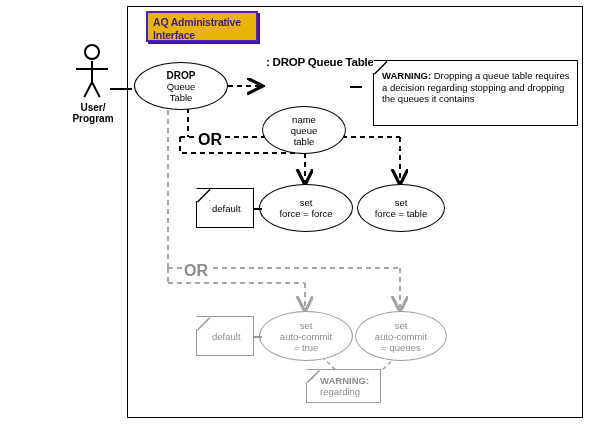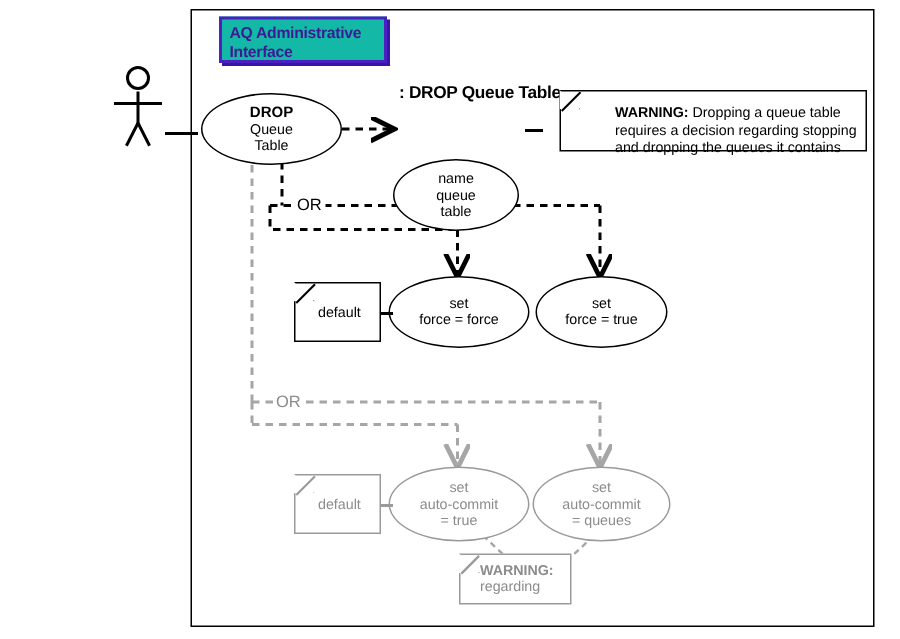--- a/index.html
+++ b/index.html
@@ -16,56 +16,57 @@
   .actor-leg.l{left:29px;transform-origin:top center;transform:rotate(27deg);}
   .actor-leg.r{left:29px;transform-origin:top center;transform:rotate(-27deg);}
   .actor-label{position:absolute;left:-6px;top:58px;width:74px;text-align:center;
                font-size:10px;font-weight:bold;line-height:11px;}
   .actor-link{position:absolute;left:110px;top:88px;width:22px;height:1.5px;background:#000;}
   
   #system-box{left:127px;top:6px;width:456px;height:412px;
               border:1.5px solid #000;box-sizing:border-box;background:transparent;}
   
   #title-badge{left:146px;top:11px;width:112px;height:31px;
-      background:#14b8a6;border:2px solid #4b20c0;box-sizing:border-box;
+      background:#eab308;border:2px solid #4b20c0;box-sizing:border-box;
       box-shadow:2px 2px 0 #3a14a8;}
   #title-badge span{display:block;font-size:10.5px;font-weight:bold;color:#3c1a96;
       line-height:13px;padding:3px 0 0 5px;letter-spacing:-0.2px;}
   #title-text{left:266px;top:18px;font-size:11.5px;font-weight:bold;color:#000;
               letter-spacing:-0.2px;white-space:nowrap;margin-top:38px;}
   
   .ell{border:1.7px solid #000;border-radius:50%;box-sizing:border-box;
        display:flex;align-items:center;justify-content:center;text-align:center;
        font-size:9.5px;line-height:11px;background:#fff;}
   .ell.grey{border-color:#9a9a9a;color:#8c8c8c;}
   .ell b{font-size:10px;}
   
   .note{background:#fff;border:1.5px solid #000;box-sizing:border-box;position:absolute;}
   .note .fold{position:absolute;left:-1px;top:-1px;width:13px;height:13px;
      background:#fff;border-right:1.5px solid #000;border-bottom:0;
      clip-path:polygon(0 0,100% 100%,0 100%);}
   .note .foldline{position:absolute;left:0px;top:0px;width:18px;height:18px;}
   .note.grey{border-color:#9a9a9a;color:#8c8c8c;}
   .note.grey .fold{border-right-color:#9a9a9a;}
   .note-txt{font-size:9.5px;line-height:11.5px;}
-  .or-lbl{position:absolute;font-size:11px;font-weight:normal;color:#000;background:#fff;padding:0 2px;}
+  .or-lbl{position:absolute;font-size:16px;font-weight:bold;color:#000;background:#fff;padding:0 2px;}
   .or-lbl.g{color:#8c8c8c;}
   .tick{position:absolute;height:1.5px;background:#000;}
   .tick.g{background:#9a9a9a;}
   svg.ov{position:absolute;left:0;top:0;width:600px;height:426px;overflow:visible;pointer-events:none;}
 </style>
 </head>
 <body>
 
 <div class="abs" id="actor-group">
   <div class="actor-head"></div>
   <div class="actor-body"></div>
   <div class="actor-arms"></div>
   <div class="actor-leg l"></div>
   <div class="actor-leg r"></div>
+  <div class="actor-label"><span>User/</span><br><span>Program</span></div>
 </div>
 <div class="actor-link"></div>
 
 <div class="abs" id="system-box"></div>
 
 <div class="abs" id="title-badge">
   <span>AQ Administrative Interface</span>
 </div>
 <div class="abs" id="title-text">: DROP Queue Table</div>
 
@@ -123,41 +124,41 @@
 <div class="abs ell" style="left:259px;top:184px;width:94px;height:48px;">
   <div>
     <span>set</span><br>
     <span>force = force</span>
   </div>
 </div>
 
 <div class="abs ell" style="left:357px;top:184px;width:88px;height:48px;">
   <div>
     <span>set</span><br>
-    <span>force = true</span>
+    <span>force = table</span>
   </div>
 </div>
 
 <div class="abs ell grey" style="left:259px;top:311px;width:94px;height:50px;">
   <div>
     <span>set</span><br>
     <span>auto-commit</span><br>
     <span>= true</span>
   </div>
 </div>
 
 <div class="abs ell grey" style="left:355px;top:311px;width:92px;height:50px;">
   <div>
     <span>set</span><br>
     <span>auto-commit</span><br>
     <span>= queues</span>
   </div>
 </div>
 
-<div class="note" style="left:373px;top:60px;width:205px;height:41px;padding-left:28px;">
+<div class="note" style="left:373px;top:60px;width:205px;height:66px;">
   <div class="fold"></div>
   <svg class="foldline" viewBox="0 0 18 18">
     <path d="M0.5,13 L13,0.5" stroke="#000" stroke-width="1.4" fill="none"></path>
   </svg>
   <div class="note-txt" style="padding:9px 5px 0 8px;">
     <b>WARNING:</b><span> Dropping a queue table requires a decision regarding stopping and dropping the queues it contains</span>
   </div>
 </div>
 <div class="tick" style="left:350px;top:86px;width:12px;"></div>
 

